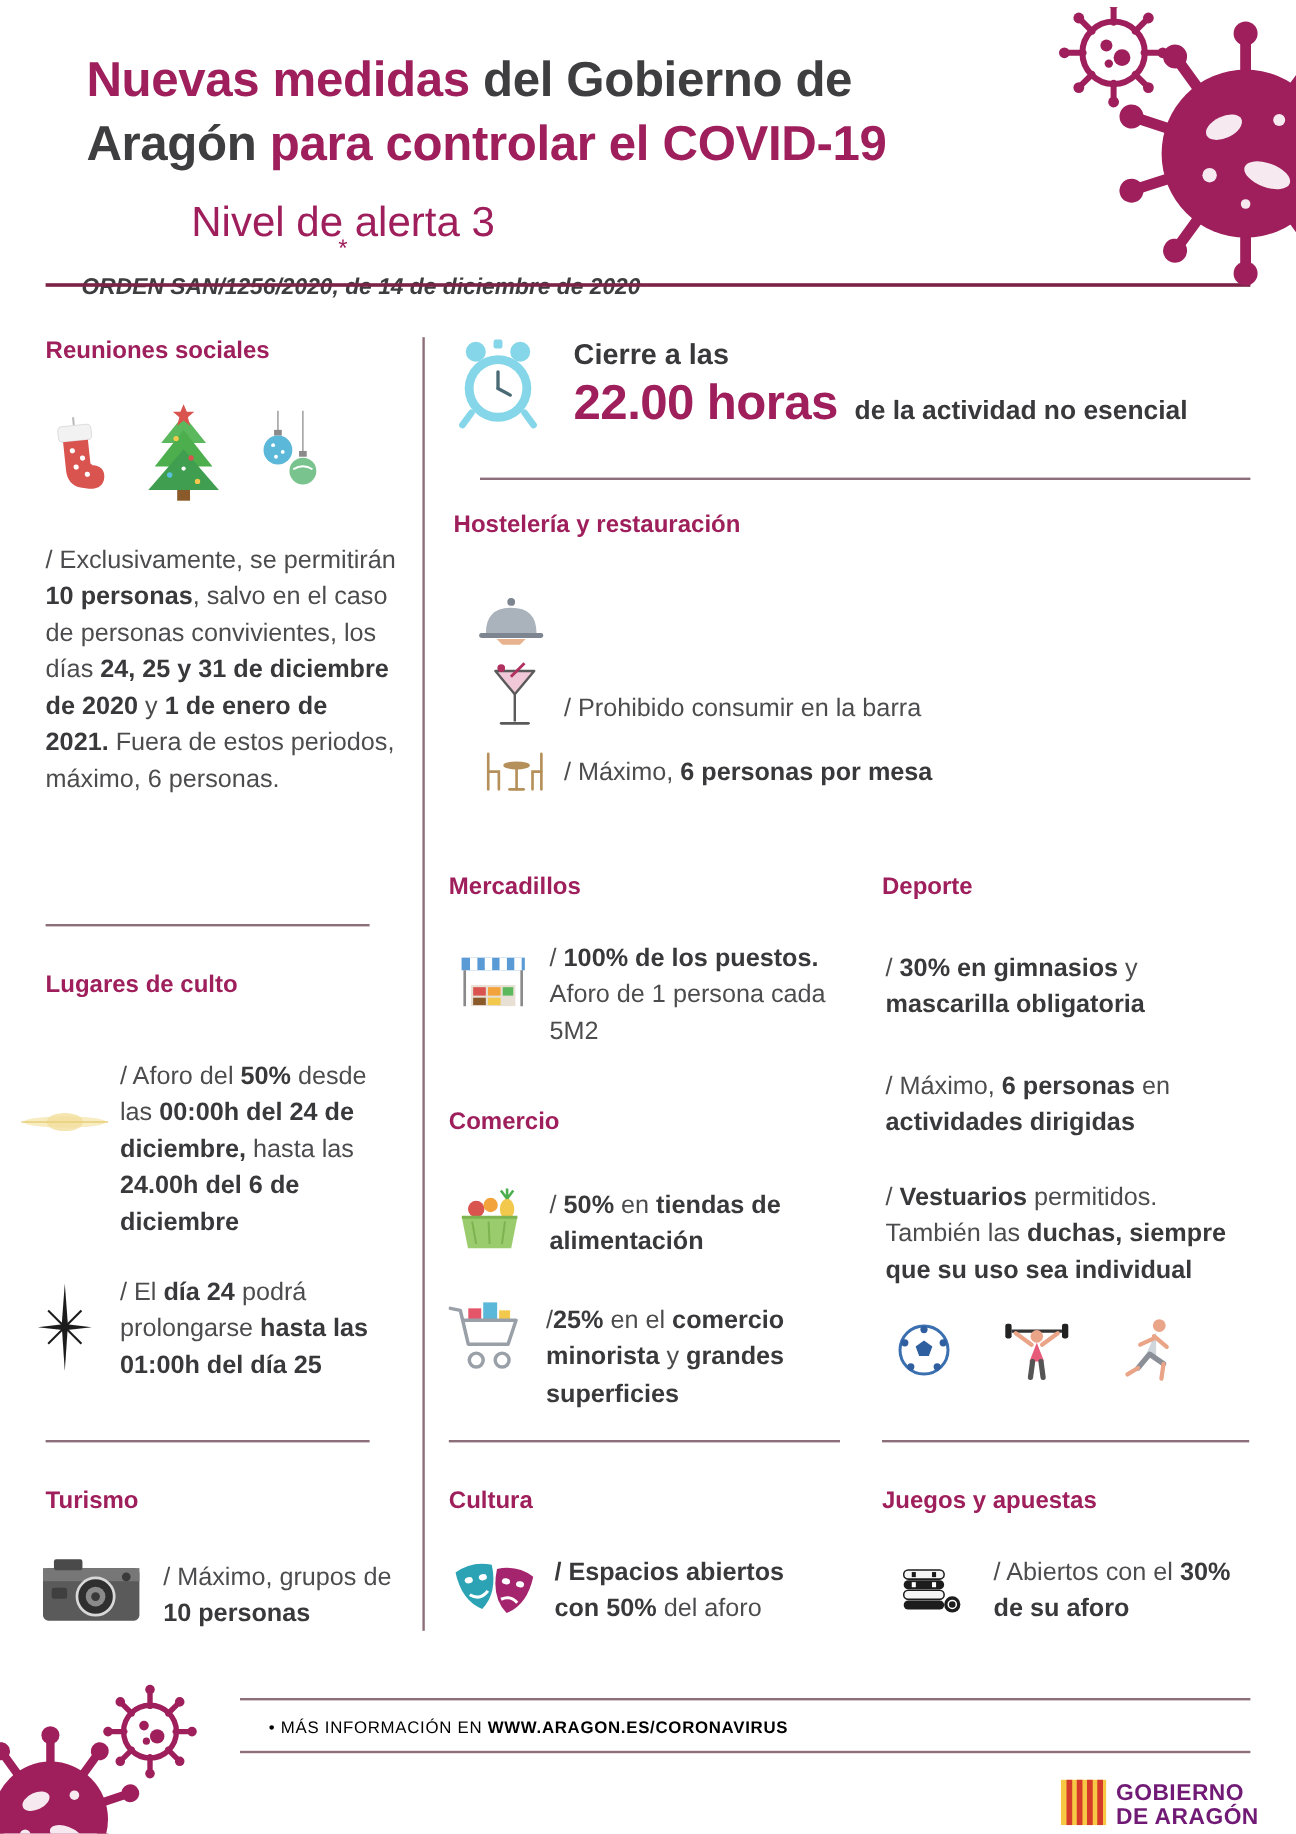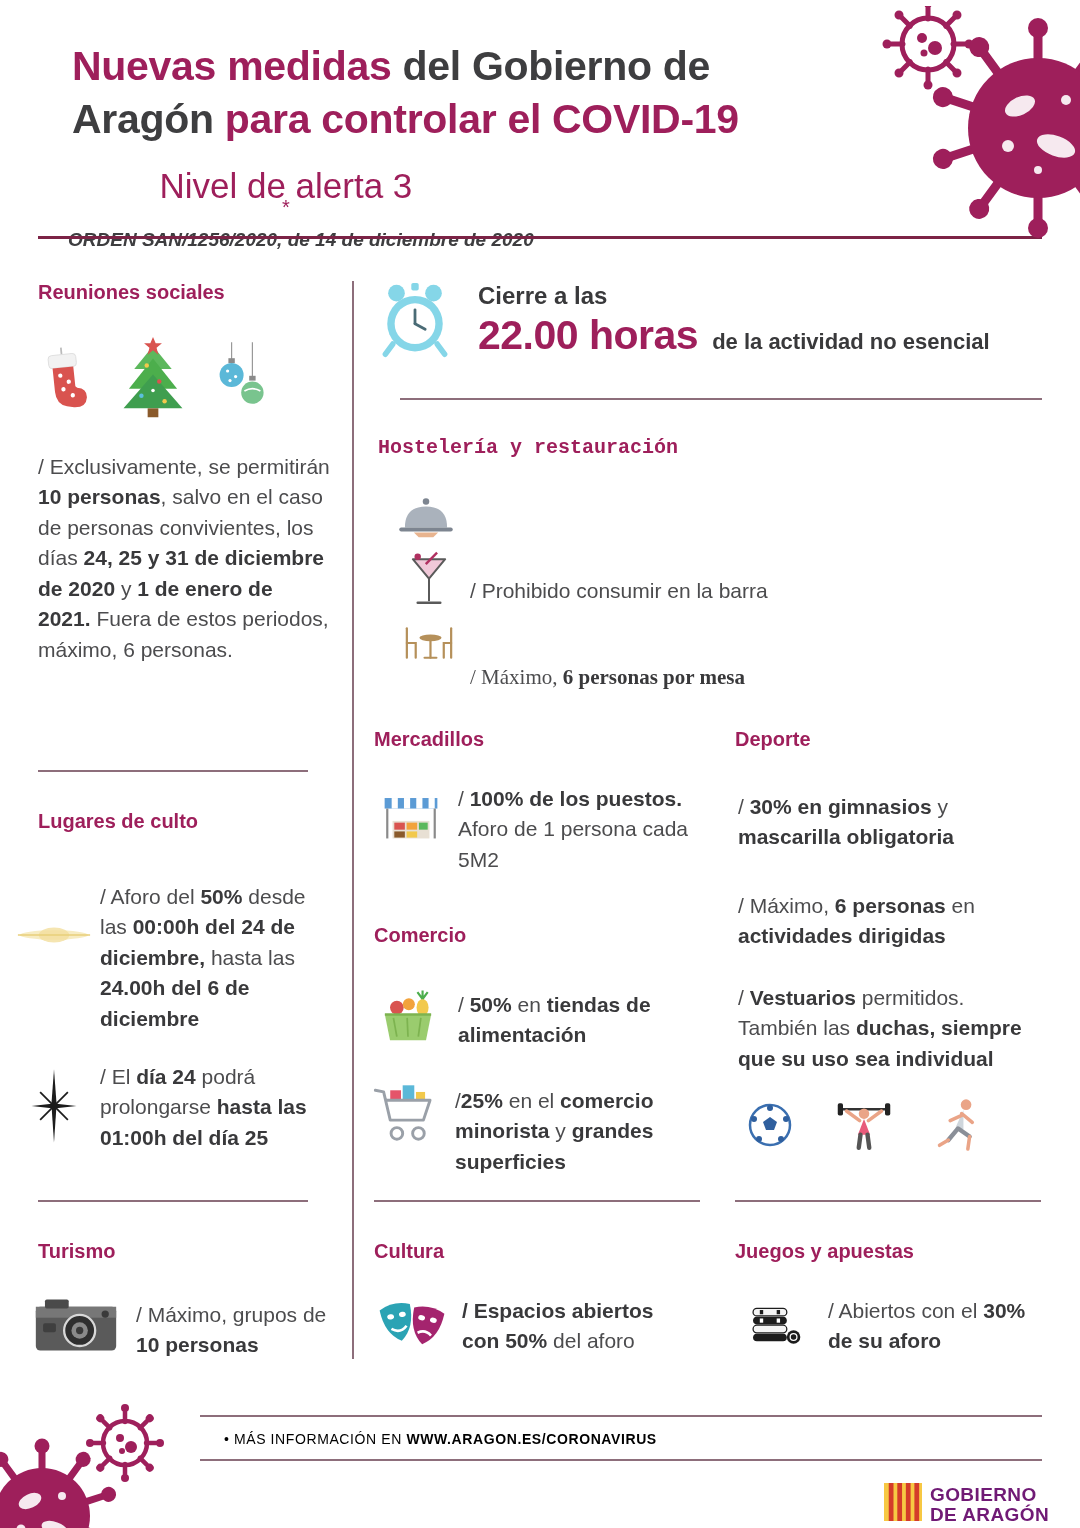--- a/index.html
+++ b/index.html
@@ -189,21 +189,21 @@
   </div>
   <div class="abs" style="left:478px;top:282px;">
     <div class="closure-intro">Cierre a las</div>
     <div class="row" style="align-items:baseline;gap:14px;margin-top:2px;">
       <span class="closure-time">22.00 horas</span>
       <span class="closure-tail">de la actividad no esencial</span>
     </div>
   </div>
   <div class="abs thin" style="left:400px;top:398px;width:642px;"></div>
 
-  <div class="abs sec-title" style="left:378px;top:436px;font-family:Liberation Mono, monospace;">Hostelería y restauración</div>
+  <div class="abs sec-title" style="left:378px;top:426px;">Hostelería y restauración</div>
 
   <div class="abs" style="left:396px;top:490px;">
     <svg width="60" height="54" viewBox="0 0 74 54">
       <circle cx="37" cy="8" r="4" fill="#7d8590"></circle>
       <path d="M11,40 Q11,14 37,14 Q63,14 63,40 Z" fill="#aab2bc"></path>
       <rect x="4" y="40" width="66" height="5" rx="2.5" fill="#7d8590"></rect>
       <path d="M22,46 L52,46 L46,52 L28,52 Z" fill="#e8b48f"></path>
     </svg>
   </div>
 
@@ -224,21 +224,21 @@
         <path d="M12,6 L12,46"></path>
           <path d="M12,26 L24,26 L24,46"></path>
         <path d="M44,22 L44,46"></path>
           <path d="M36,46 L52,46"></path>
         <path d="M72,6 L72,46"></path>
           <path d="M72,26 L62,26 L62,46"></path>
       </g>
       <ellipse cx="44" cy="19" rx="15" ry="4.5" fill="#b5905a"></ellipse>
     </svg>
   </div>
-  <div class="abs body-text" style="left:470px;top:662px;width:572px;font-family:Liberation Serif, serif;"><span>/ Máximo, </span><span class="seg-b">6 personas por mesa</span></div>
+  <div class="abs body-text" style="left:470px;top:629px;width:572px;"><span>/ Máximo, </span><span class="seg-b">6 personas por mesa</span></div>
 
   <div class="abs sec-title" style="left:374px;top:728px;">Mercadillos</div>
   <div class="abs" style="left:382px;top:790px;">
     <svg width="58" height="60" viewBox="0 0 66 66">
       <rect x="3" y="8" width="60" height="12" fill="#5b9bd5"></rect>
       <rect x="11" y="8" width="7" height="12" fill="#ffffff"></rect>
       <rect x="25" y="8" width="7" height="12" fill="#ffffff"></rect>
       <rect x="39" y="8" width="7" height="12" fill="#ffffff"></rect>
       <rect x="53" y="8" width="7" height="12" fill="#ffffff"></rect>
       <line x1="6" y1="20" x2="6" y2="54" stroke="#8a8a8a" stroke-width="2.5"></line>

